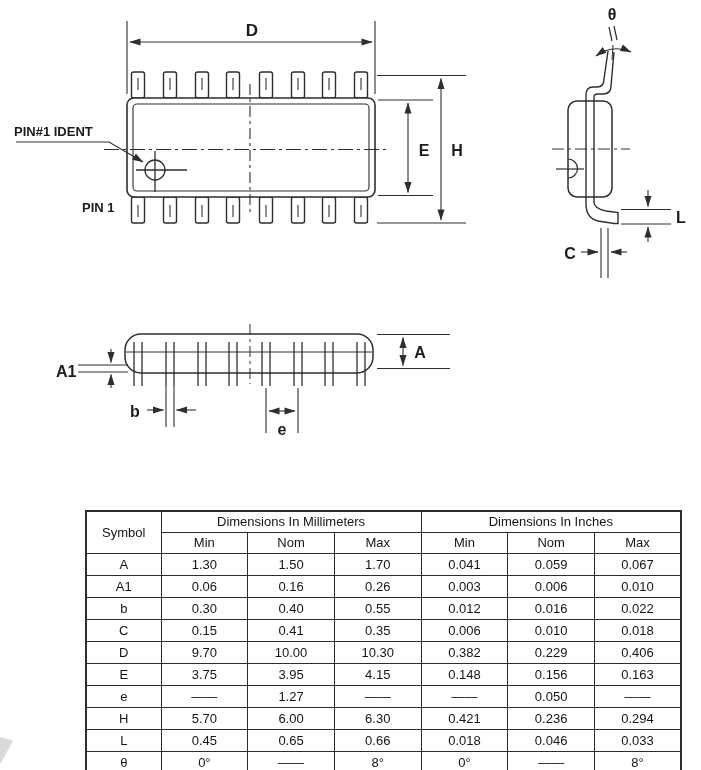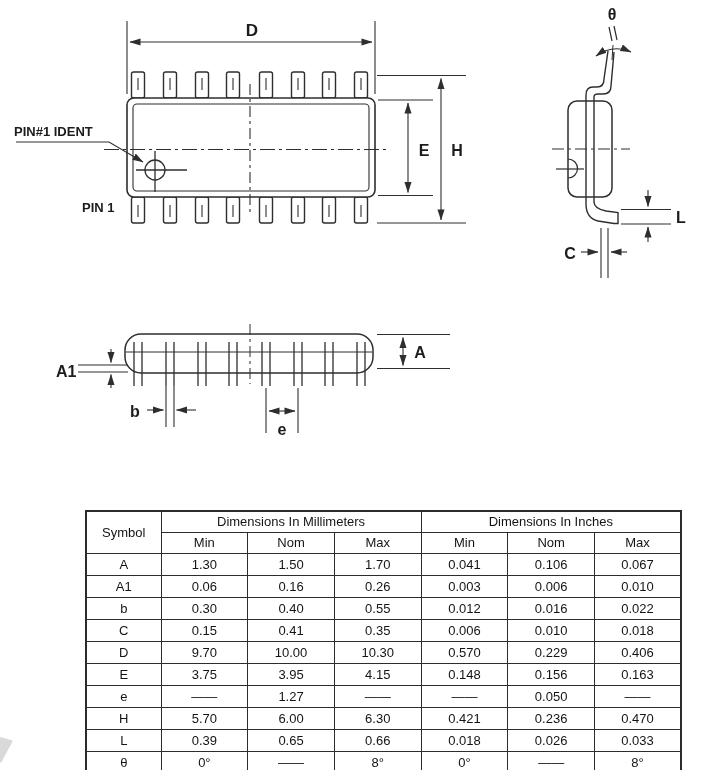--- a/index.html
+++ b/index.html
@@ -254,21 +254,21 @@
           <th>Max</th>
         </tr>
       </thead>
       <tbody>
         <tr>
           <td>A</td>
           <td>1.30</td>
           <td>1.50</td>
           <td>1.70</td>
           <td>0.041</td>
-          <td>0.106</td>
+          <td>0.059</td>
           <td>0.067</td>
         </tr>
         <tr>
           <td>A1</td>
           <td>0.06</td>
           <td>0.16</td>
           <td>0.26</td>
           <td>0.003</td>
           <td>0.006</td>
           <td>0.010</td>
@@ -289,21 +289,21 @@
           <td>0.35</td>
           <td>0.006</td>
           <td>0.010</td>
           <td>0.018</td>
         </tr>
         <tr>
           <td>D</td>
           <td>9.70</td>
           <td>10.00</td>
           <td>10.30</td>
-          <td>0.570</td>
+          <td>0.382</td>
           <td>0.229</td>
           <td>0.406</td>
         </tr>
         <tr>
           <td>E</td>
           <td>3.75</td>
           <td>3.95</td>
           <td>4.15</td>
           <td>0.148</td>
           <td>0.156</td>
@@ -318,29 +318,29 @@
           <td>0.050</td>
           <td>——</td>
         </tr>
         <tr>
           <td>H</td>
           <td>5.70</td>
           <td>6.00</td>
           <td>6.30</td>
           <td>0.421</td>
           <td>0.236</td>
-          <td>0.470</td>
+          <td>0.294</td>
         </tr>
         <tr>
           <td>L</td>
-          <td>0.39</td>
+          <td>0.45</td>
           <td>0.65</td>
           <td>0.66</td>
           <td>0.018</td>
-          <td>0.026</td>
+          <td>0.046</td>
           <td>0.033</td>
         </tr>
         <tr>
           <td>θ</td>
           <td>0°</td>
           <td>——</td>
           <td>8°</td>
           <td>0°</td>
           <td>——</td>
           <td>8°</td>

